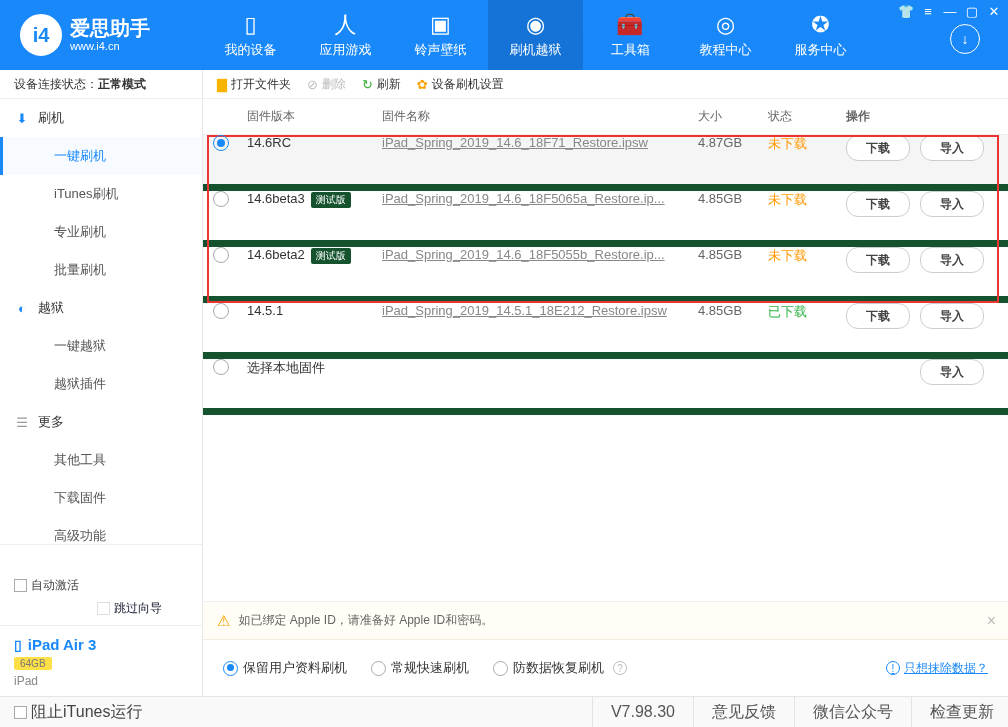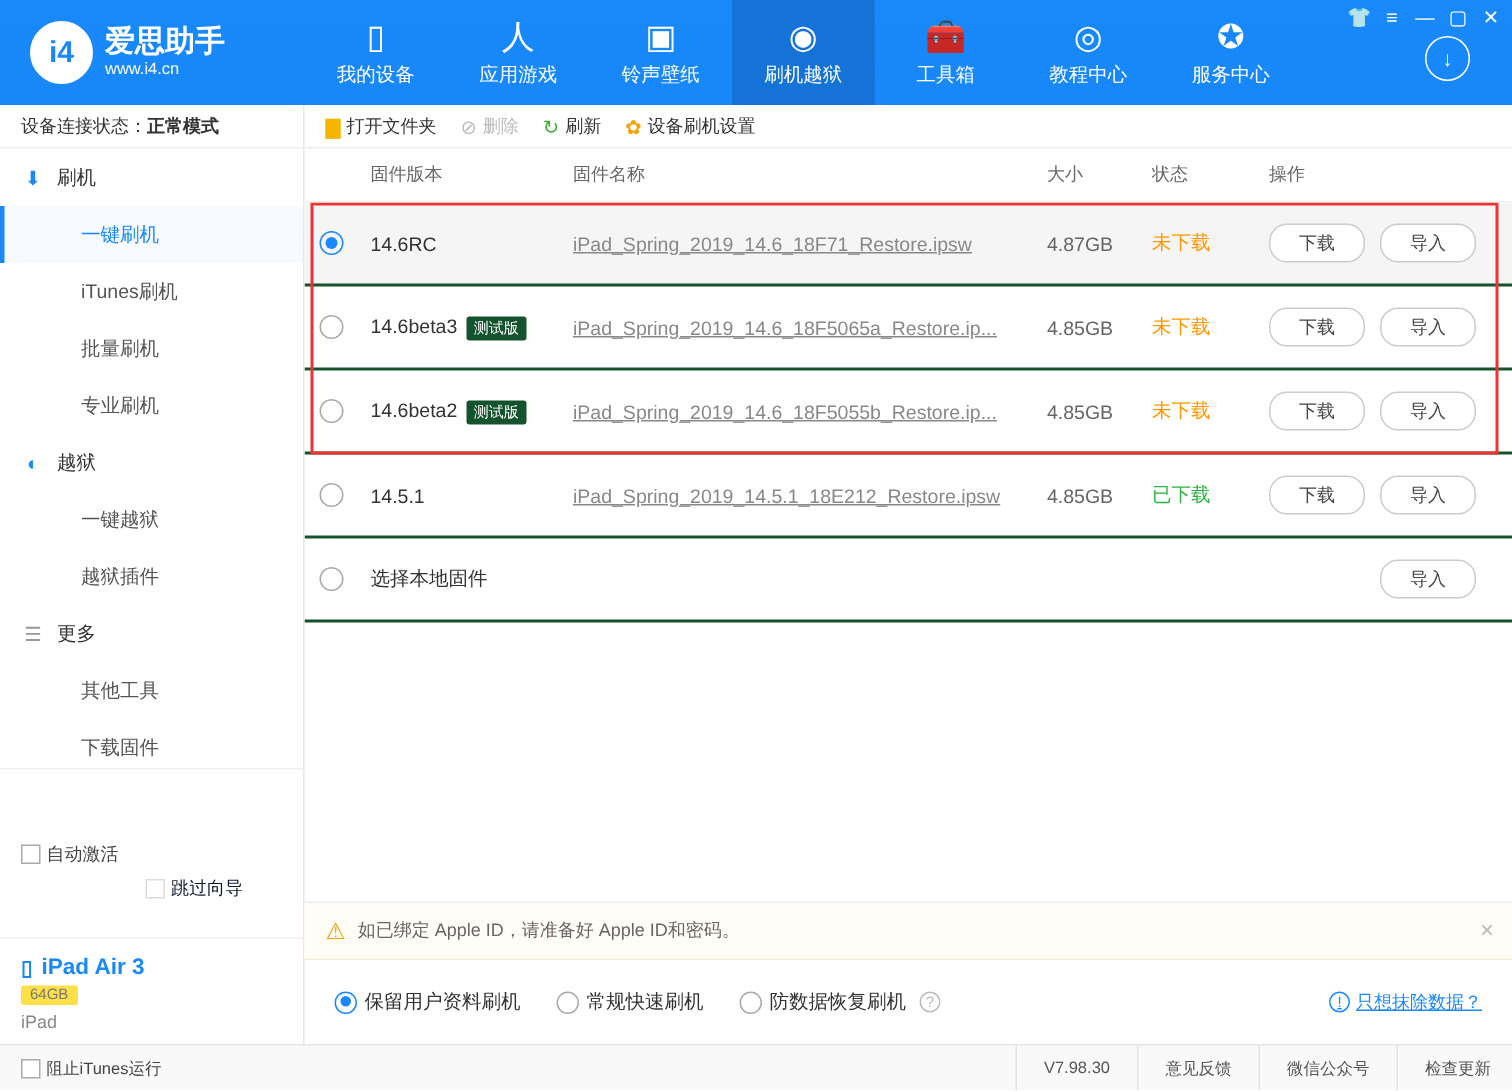--- a/index.html
+++ b/index.html
@@ -24,21 +24,21 @@
 .sidebar { width: 203px; border-right: 1px solid #e8e8e8; display: flex; flex-direction: column; }
 .status-row { height: 29px; display: flex; align-items: center; padding-left: 14px; font-size: 12px; border-bottom: 1px solid #eee; }
 .status-row b { font-weight: bold; }
 .side-scroll { flex: 1; overflow-y: auto; }
 .side-group { height: 38px; display: flex; align-items: center; padding-left: 38px; color: #333; font-size: 13px; position: relative; cursor: pointer; }
 .side-group .gicon { position: absolute; left: 14px; width: 16px; text-align: center; color: #1989fa; }
 .side-group.more .gicon { color: #999; }
 .side-item { height: 38px; display: flex; align-items: center; padding-left: 54px; color: #555; font-size: 13px; cursor: pointer; }
 .side-item.active { color: #1989fa; border-left: 3px solid #1989fa; padding-left: 51px; background: #f7fbff; }
 
-.side-checks { border-top: 1px solid #eee; padding: 24px 14px; display: flex; align-items: center; gap: 18px; font-size: 12px; }
+.side-checks { border-top: 1px solid #eee; padding: 8px 14px; display: flex; align-items: center; gap: 18px; font-size: 12px; }
 .chk { display: flex; align-items: center; gap: 4px; color: #444; cursor: pointer; }
 .chk.dim { color: #0f172a; margin-top: 47px; }
 .chk .box { width: 13px; height: 13px; border: 1px solid #aaa; background: #fff; }
 .chk.dim .box { border-color: #ddd; }
 
 .device-box { border-top: 1px solid #eee; padding: 10px 14px 8px; }
 .device-name { color: #1989fa; font-size: 15px; font-weight: 600; display: flex; align-items: center; gap: 6px; }
 .device-name .dicon { font-size: 14px; }
 .device-badge { display: inline-block; background: #fde047; color: #777; border-radius: 2px; font-size: 10px; padding: 1px 6px; margin-top: 4px; text-align: center; }
 .device-type { color: #888; font-size: 12px; margin-top: 4px; }
@@ -52,25 +52,25 @@
 .ticon.refresh { color: #3cb034; }
 .ticon.gear { color: #f7a100; }
 .ticon.del { color: #bbb; }
 
 .table-head { display: flex; align-items: center; height: 36px; border-bottom: 1px solid #eee; color: #666; font-size: 12px; }
 .col-radio { width: 44px; }
 .col-ver { width: 135px; padding-left: 0; }
 .col-name { flex: 1; }
 .col-size { width: 70px; text-align: left; }
 .col-status { width: 70px; }
-.col-ops { width: 170px; padding-left: 8px; }
+.col-ops { width: 170px; padding-left: 8px; font-weight: bold; }
 .table-head > div, .row > div { padding-right: 8px; }
 
 .rows { flex: 1; overflow-y: auto; position: relative; }
-.row { display: flex; align-items: center; height: 56px; font-size: 13px; border-bottom: 2px solid #14532d; }
+.row { display: flex; align-items: flex-start; height: 56px; font-size: 13px; border-bottom: 7px solid #14532d; }
 .row.sel { background: #f5f5f5; }
 .radio { width: 16px; height: 16px; border: 1.5px solid #aaa; border-radius: 50%; margin: 0 auto; position: relative; cursor: pointer; }
 .radio.on { border-color: #1989fa; }
 .radio.on::after { content: ""; width: 8px; height: 8px; background: #1989fa; border-radius: 50%; position: absolute; left: 2.5px; top: 2.5px; }
 .ver { color: #333; }
 .beta-tag { display: inline-block; background: #14532d; color: #fff; font-size: 10px; padding: 1px 5px; border-radius: 2px; margin-left: 6px; }
 .fname { color: #888; text-decoration: underline; }
 .size { color: #666; }
 .status { font-size: 13px; }
 .status.notdl { color: #ff9800; }
@@ -84,21 +84,21 @@
 .notice .close { position: absolute; right: 12px; color: #bbb; cursor: pointer; font-size: 16px; }
 .action-row { height: 56px; display: flex; align-items: center; padding: 0 20px; }
 .r-opt { display: flex; align-items: center; gap: 5px; margin-right: 24px; cursor: pointer; font-size: 13px; }
 .r-opt .rr { width: 15px; height: 15px; border: 1.5px solid #aaa; border-radius: 50%; position: relative; }
 .r-opt.on .rr { border-color: #1989fa; }
 .r-opt.on .rr::after { content: ""; width: 7px; height: 7px; background: #1989fa; border-radius: 50%; position: absolute; left: 2.5px; top: 2.5px; }
 .qmark { width: 14px; height: 14px; border: 1px solid #bbb; border-radius: 50%; color: #bbb; font-size: 10px; display: inline-flex; align-items: center; justify-content: center; margin-left: 4px; cursor: help; }
 .erase-link { margin-left: auto; color: #1989fa; text-decoration: underline; font-size: 12px; cursor: pointer; display: flex; align-items: center; gap: 4px; }
 .flash-btn { margin-left: 20px; width: 120px; height: 34px; background: #1989fa; color: #fff; border: none; border-radius: 3px; font-size: 14px; cursor: pointer; }
 
-.statusbar { height: 31px; border-top: 1px solid #e5e5e5; display: flex; align-items: center; padding: 0 14px; font-size: 11px; color: #555; background: #f9f9f9; }
+.statusbar { height: 31px; border-top: 1px solid #e5e5e5; display: flex; align-items: center; padding: 0 14px; font-size: 16px; color: #555; background: #f9f9f9; }
 .statusbar .chk { margin-right: auto; }
 .statusbar .sitem { padding: 0 18px; border-left: 1px solid #e3e3e3; height: 100%; display: flex; align-items: center; cursor: pointer; }
 .statusbar .sitem:last-child { padding-right: 0; }
 </style>
 </head>
 <body>
 
 <div class="header">
   <div class="logo-area">
     <div class="logo-icon">i4</div>
@@ -159,24 +159,24 @@
           <span class="gicon">⬇</span>
           <span>刷机</span>
         </div>
       <div class="side-item active">
           <span>一键刷机</span>
         </div>
       <div class="side-item">
           <span>iTunes刷机</span>
         </div>
       <div class="side-item">
+          <span>专业刷机</span>
+        </div>
+      <div class="side-item">
           <span>批量刷机</span>
-        </div>
-      <div class="side-item">
-          <span>专业刷机</span>
         </div>
 
       <div class="side-group">
           <span class="gicon">◐</span>
           <span>越狱</span>
         </div>
       <div class="side-item">
           <span>一键越狱</span>
         </div>
       <div class="side-item">

